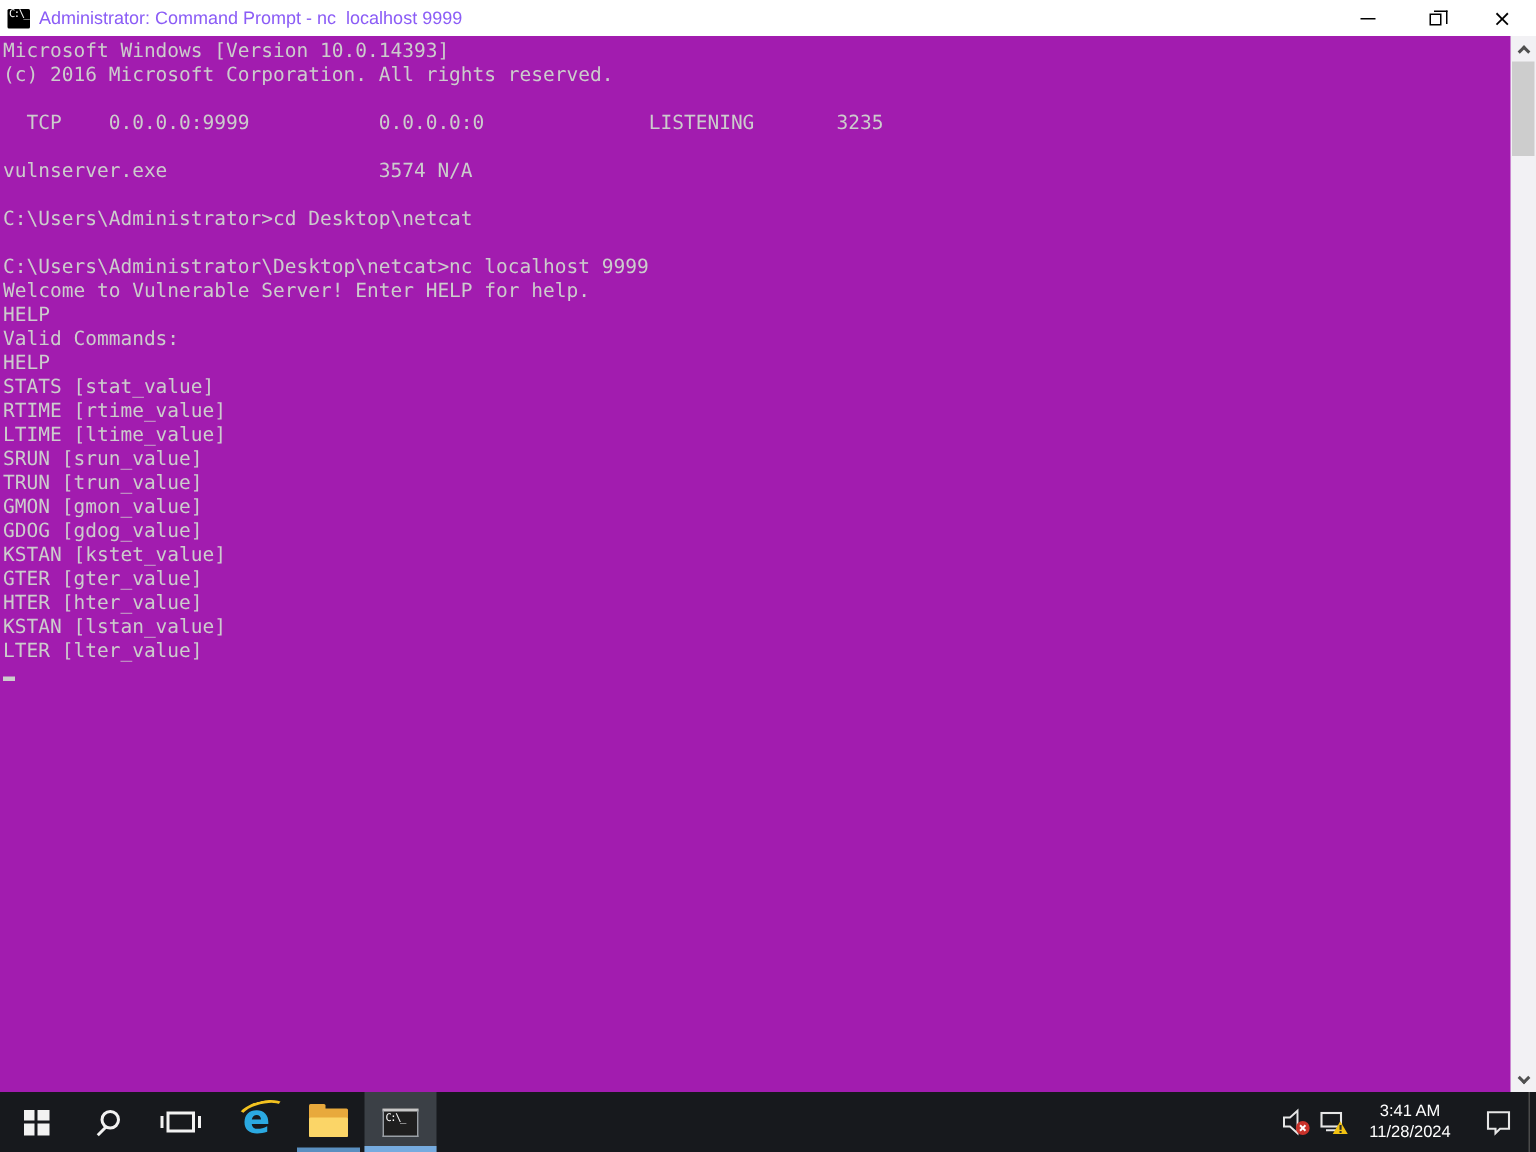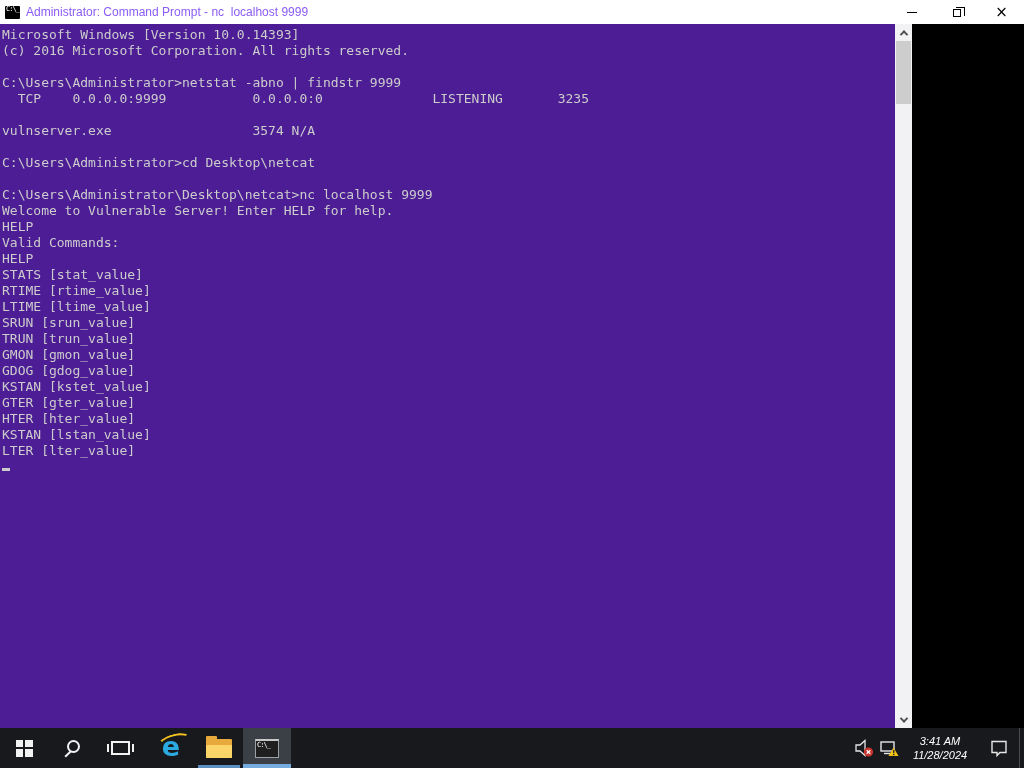--- a/index.html
+++ b/index.html
@@ -29,22 +29,22 @@
   .glyph-min { width:10px; height:1px; background:#000; }
   .glyph-restore { width:8px; height:8px; border:1px solid #000; position:relative; background:#fff; margin-top:2px; }
   .glyph-restore::before {
     content:''; position:absolute; top:-3px; left:2px; width:8px; height:8px;
     border:1px solid #000; border-left:none; border-bottom:none;
   }
   .glyph-close { font-size:15px; line-height:15px; color:#000; font-family:"DejaVu Sans", sans-serif; }
 
   
   .terminal {
-    position:absolute; top:24px; left:0; width:912px; height:704px;
-    background:#4c1d95;
+    position:absolute; top:24px; left:0; width:1024px; height:704px;
+    background:#a21caf;
   }
   .term-text {
     position:absolute; top:3px; left:2px; right:17px; bottom:0;
     font-family:"DejaVu Sans Mono","Liberation Mono",monospace;
     font-size:13px; line-height:16px; color:#cccccc;
   }
   .tline { white-space:pre; min-height:16px; }
   .cursor { display:inline-block; width:8px; height:3px; background:#cccccc; }
 
   
@@ -120,21 +120,21 @@
     position:absolute; top:1px; left:1px; color:#fff;
     font-family:"DejaVu Sans Mono", monospace; font-size:7px; line-height:7px; letter-spacing:-1px;
   }
 
   .tb-spacer { flex:1 1 auto; }
 
   
   .tray { display:flex; align-items:center; height:40px; flex:0 0 auto; }
   .tray-icon { width:25px; height:40px; display:flex; align-items:center; justify-content:center; }
   .clock {
-    width:78px; text-align:center; color:#ffffff; font-size:11px; line-height:14px; cursor:default;font-style:italic;
+    width:78px; text-align:center; color:#ffffff; font-size:11px; line-height:14px; cursor:default;
   }
   .show-desktop { width:5px; height:40px; border-left:1px solid #4a4a4a; }
 </style>
 </head>
 <body>
 
 <div class="titlebar">
   <div class="titlebar-icon">
       <span>C:\_</span>
     </div>
@@ -150,21 +150,20 @@
         <span class="glyph-close">×</span>
       </div>
   </div>
 </div>
 
 <div class="terminal">
   <div class="term-text" id="terminal-lines">
       <div class="tline">Microsoft Windows [Version 10.0.14393]</div>
       <div class="tline">(c) 2016 Microsoft Corporation. All rights reserved.</div>
       <div class="tline"></div>
-      <div class="tline">C:\Users\Administrator&gt;netstat -abno | findstr 9999</div>
       <div class="tline">  TCP    0.0.0.0:9999           0.0.0.0:0              LISTENING       3235</div>
       <div class="tline"></div>
       <div class="tline">vulnserver.exe                  3574 N/A</div>
       <div class="tline"></div>
       <div class="tline">C:\Users\Administrator&gt;cd Desktop\netcat</div>
       <div class="tline"></div>
       <div class="tline">C:\Users\Administrator\Desktop\netcat&gt;nc localhost 9999</div>
       <div class="tline">Welcome to Vulnerable Server! Enter HELP for help.</div>
       <div class="tline">HELP</div>
       <div class="tline">Valid Commands:</div>

